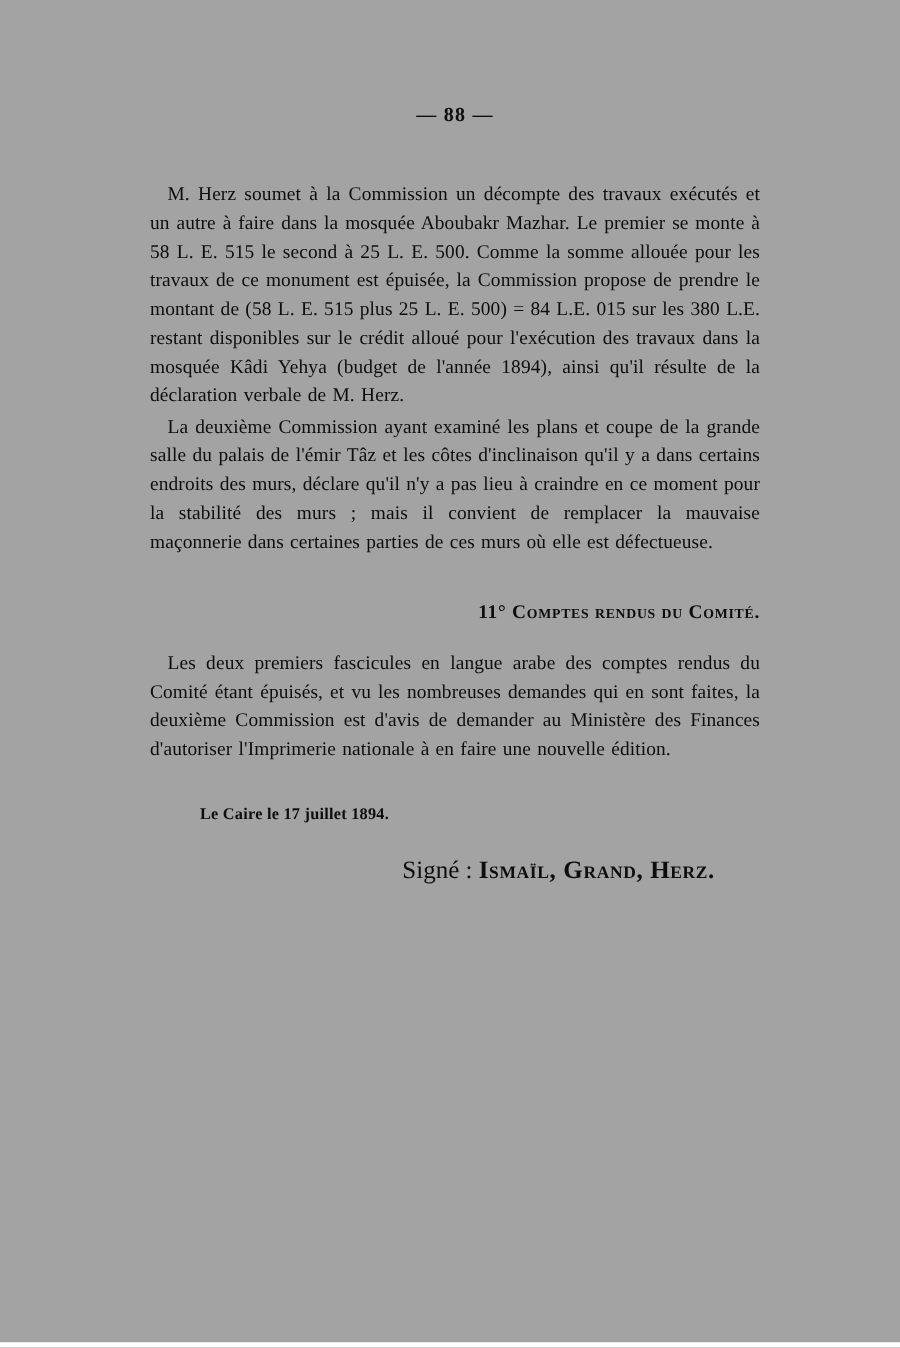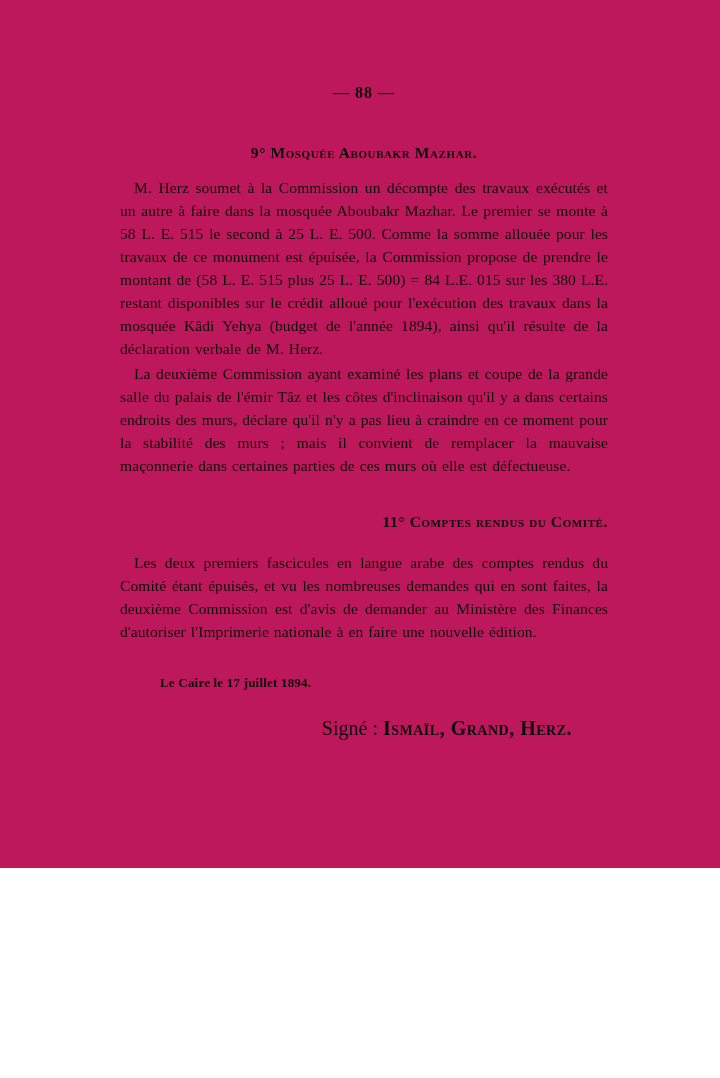--- a/index.html
+++ b/index.html
@@ -3,22 +3,22 @@
 <meta charset="utf-8">
 <style>
   html, body {
     margin: 0;
     padding: 0;
     background: #ffffff;
   }
   .page {
     position: relative;
     width: 720px;
-    height: 868px;
-    background: #be185d;
+    height: 1074px;
+    background: #a3a3a3;
     color: #0d0d0d;
     font-family: "Liberation Serif", "DejaVu Serif", serif;
     box-sizing: border-box;
     padding: 84px 112px 0 120px;
     overflow: hidden;
   }
   .page-number {
     text-align: center;
     font-size: 16px;
     font-weight: bold;
@@ -73,21 +73,20 @@
   }
 </style>
 </head>
 <body>
 
 <div class="page">
 
   <div class="page-number">— 88 —</div>
 
   <section>
-    <h2 class="section-heading first">9° Mosquée Aboubakr Mazhar.</h2>
     <p class="para">M. Herz soumet à la Commission un décompte des travaux exécutés et un autre à faire dans la mosquée Aboubakr Mazhar. Le premier se monte à 58 L. E. 515 le second à 25 L. E. 500. Comme la somme allouée pour les travaux de ce monument est épuisée, la Commission propose de prendre le montant de (58 L. E. 515 plus 25 L. E. 500) = 84 L.E. 015 sur les 380 L.E. restant disponibles sur le crédit alloué pour l'exécution des travaux dans la mosquée Kâdi Yehya (budget de l'année 1894), ainsi qu'il résulte de la déclaration verbale de M. Herz.</p>
   </section>
 
   <section>
     <p class="para">La deuxième Commission ayant examiné les plans et coupe de la grande salle du palais de l'émir Tâz et les côtes d'inclinaison qu'il y a dans certains endroits des murs, déclare qu'il n'y a pas lieu à craindre en ce moment pour la stabilité des murs ; mais il convient de remplacer la mauvaise maçonnerie dans certaines parties de ces murs où elle est défectueuse.</p>
   </section>
 
   <section>
     <h2 class="section-heading spaced">11° Comptes rendus du Comité.</h2>
     <p class="para">Les deux premiers fascicules en langue arabe des comptes rendus du Comité étant épuisés, et vu les nombreuses demandes qui en sont faites, la deuxième Commission est d'avis de demander au Ministère des Finances d'autoriser l'Imprimerie nationale à en faire une nouvelle édition.</p>

